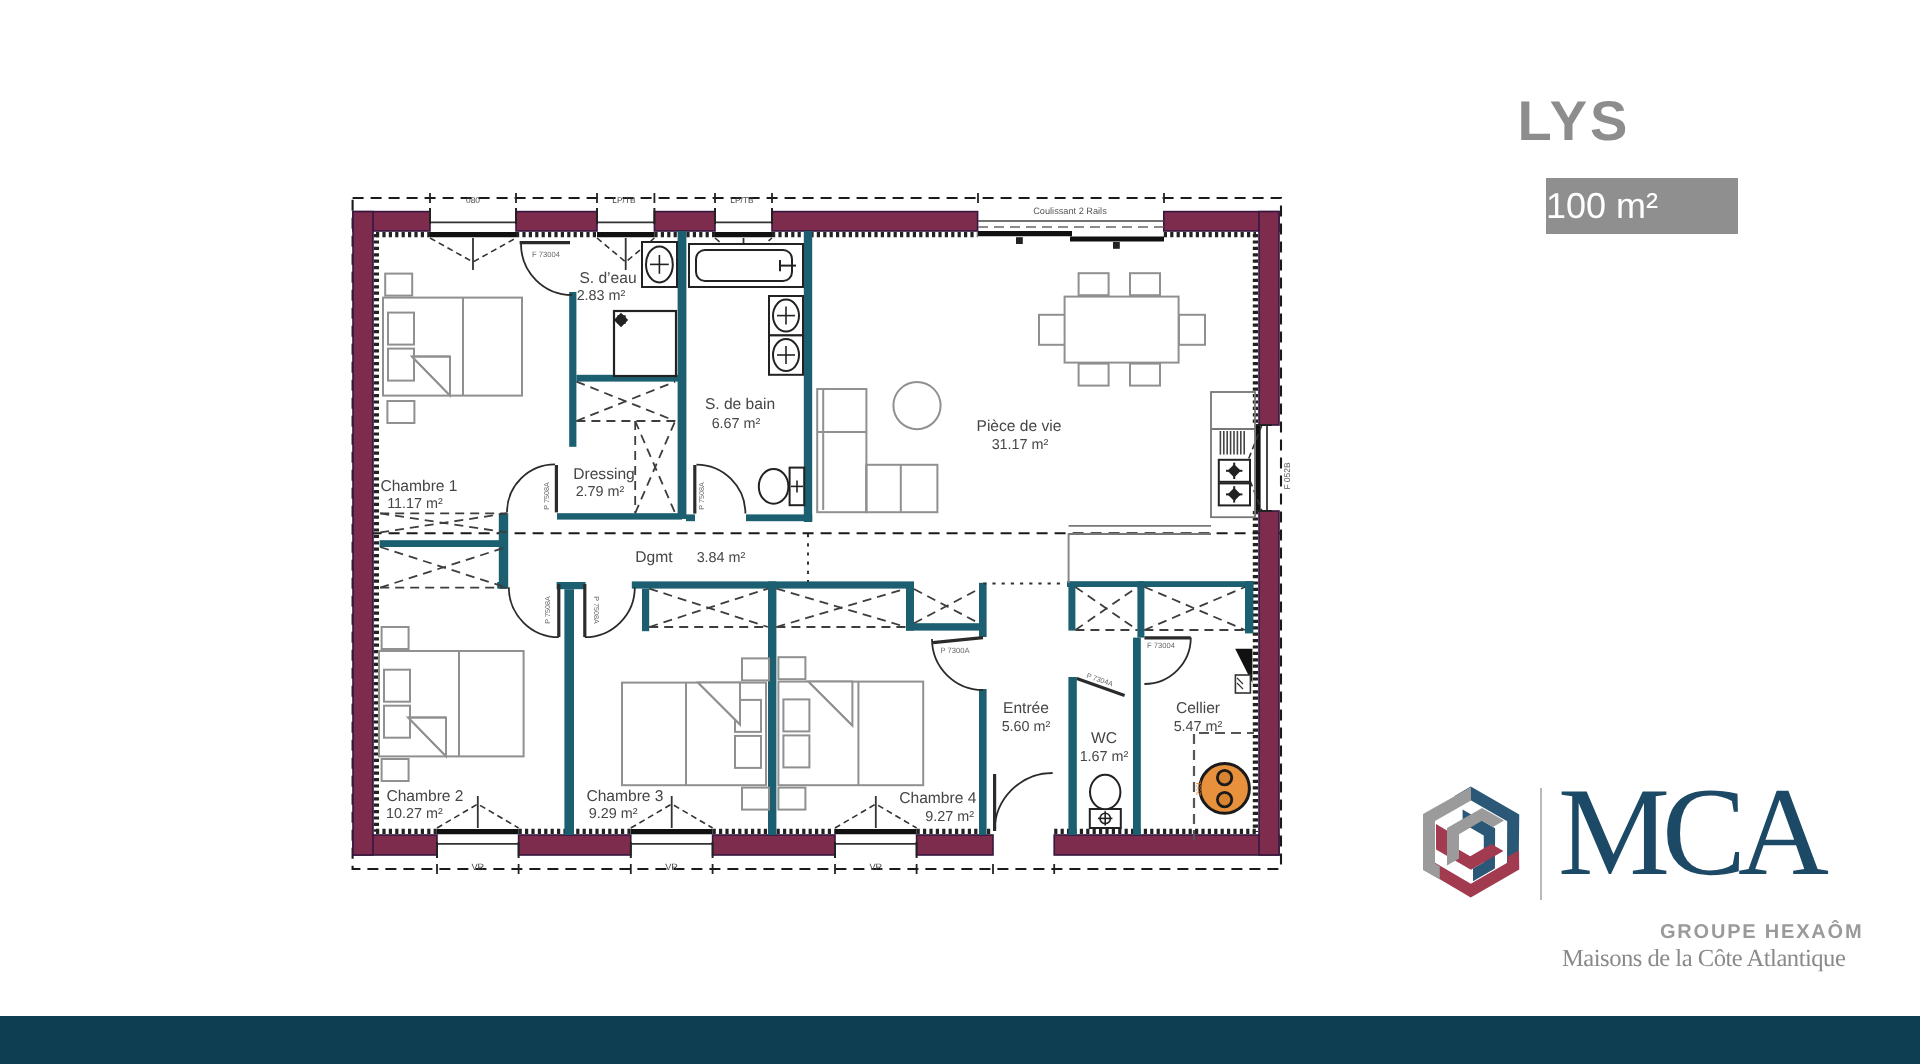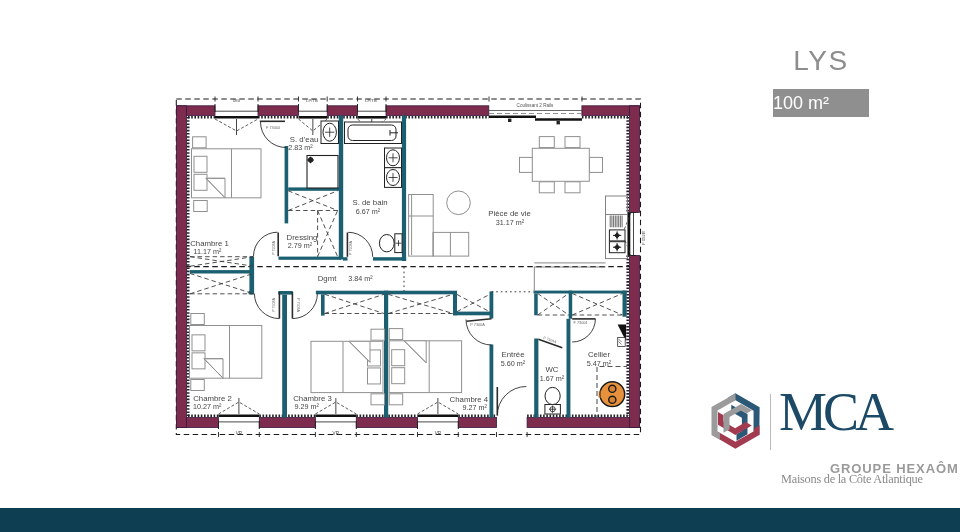--- a/index.html
+++ b/index.html
@@ -488,21 +488,21 @@
 <text x="552" y="371.5" font-size="7.8" fill="#464646" text-anchor="middle" font-family="Liberation Sans, sans-serif">WC</text>
     <text x="552" y="380.5" font-size="7.2" fill="#464646" text-anchor="middle" font-family="Liberation Sans, sans-serif">1.67 m²</text>
 
 <text x="599" y="356.5" font-size="7.8" fill="#464646" text-anchor="middle" font-family="Liberation Sans, sans-serif">Cellier</text>
     <text x="599" y="365.5" font-size="7.2" fill="#464646" text-anchor="middle" font-family="Liberation Sans, sans-serif">5.47 m²</text>
 
 <text x="327" y="281" font-size="7.8" fill="#464646" text-anchor="middle" font-family="Liberation Sans, sans-serif">Dgmt</text>
     <text x="360.5" y="281" font-size="7.2" fill="#464646" text-anchor="middle" font-family="Liberation Sans, sans-serif">3.84 m²</text>
 </svg>
 
-<div class="abs" style="left:741px;top:45px;width:160px;text-align:center;font-size:28px;font-weight:normal;color:#8d8d8d;letter-spacing:1.5px;">LYS</div>
+<div class="abs" style="left:707px;top:45px;width:160px;text-align:center;font-size:28px;font-weight:bold;color:#8d8d8d;letter-spacing:1.5px;">LYS</div>
 
 <div class="abs" style="left:773px;top:89px;width:96px;height:28px;background:#8f8f8f;color:#ffffff;font-size:18px;line-height:28px;">100 m²</div>
 
 <svg class="abs" style="left:708px;top:391px;" width="56" height="60" viewBox="0 0 56 60">
   <g>
     <g fill="#2b5876" transform="rotate(120 27.5 30)">
       <path d="M 27.5,2.5 L 3.5,16 L 3.5,44 L 11.9,48.7 L 11.9,42.2 L 9.5,40.8 L 9.5,19.5 L 27.5,9.2 Z"></path>
       <path d="M 15.5,23 L 33,13 L 44,19.3 L 38.5,22.5 L 33,19.4 L 21.5,26.1 L 21.5,38.3 L 15.5,41.8 Z"></path>
     </g>
     <g fill="#a23a50" transform="rotate(240 27.5 30)">
@@ -511,19 +511,19 @@
     </g>
     <g fill="#9b9b9b">
       <path d="M 27.5,2.5 L 3.5,16 L 3.5,44 L 11.9,48.7 L 11.9,42.2 L 9.5,40.8 L 9.5,19.5 L 27.5,9.2 Z"></path>
       <path d="M 15.5,23 L 33,13 L 44,19.3 L 38.5,22.5 L 33,19.4 L 21.5,26.1 L 21.5,38.3 L 15.5,41.8 Z"></path>
     </g>
   </g>
 </svg>
 
 <div class="abs" style="left:770px;top:394px;width:1px;height:56px;background:#b9b9b9;"></div>
 
-<div class="abs" style="left:779px;top:385px;font-family:'Liberation Serif',serif;font-size:54px;line-height:1;color:#1c4a66;letter-spacing:-4px;">MCA</div>
+<div class="abs" style="left:779px;top:385px;font-family:'Liberation Serif',serif;font-size:63px;line-height:1;color:#1c4a66;letter-spacing:-4px;">MCA</div>
 
 <div class="abs" style="left:781px;top:440px;width:145px;font-family:'Liberation Serif',serif;font-size:12.3px;color:#8a8a8a;letter-spacing:-0.25px;white-space:nowrap;margin-top:32px;">Maisons de la Côte Atlantique</div>
 
-<div class="abs" style="left:830px;top:461px;width:100px;font-size:13px;font-weight:bold;color:#9a9a9a;letter-spacing:0.9px;white-space:nowrap;">GROUPE HEXAÔM</div>
+<div class="abs" style="left:830px;top:461px;width:100px;font-size:10px;font-weight:bold;color:#9a9a9a;letter-spacing:0.9px;white-space:nowrap;">GROUPE HEXAÔM</div>
 
 <div class="abs" style="left:0;top:508px;width:960px;height:24px;background:#0d3e52;"></div>
 
 </body></html>

